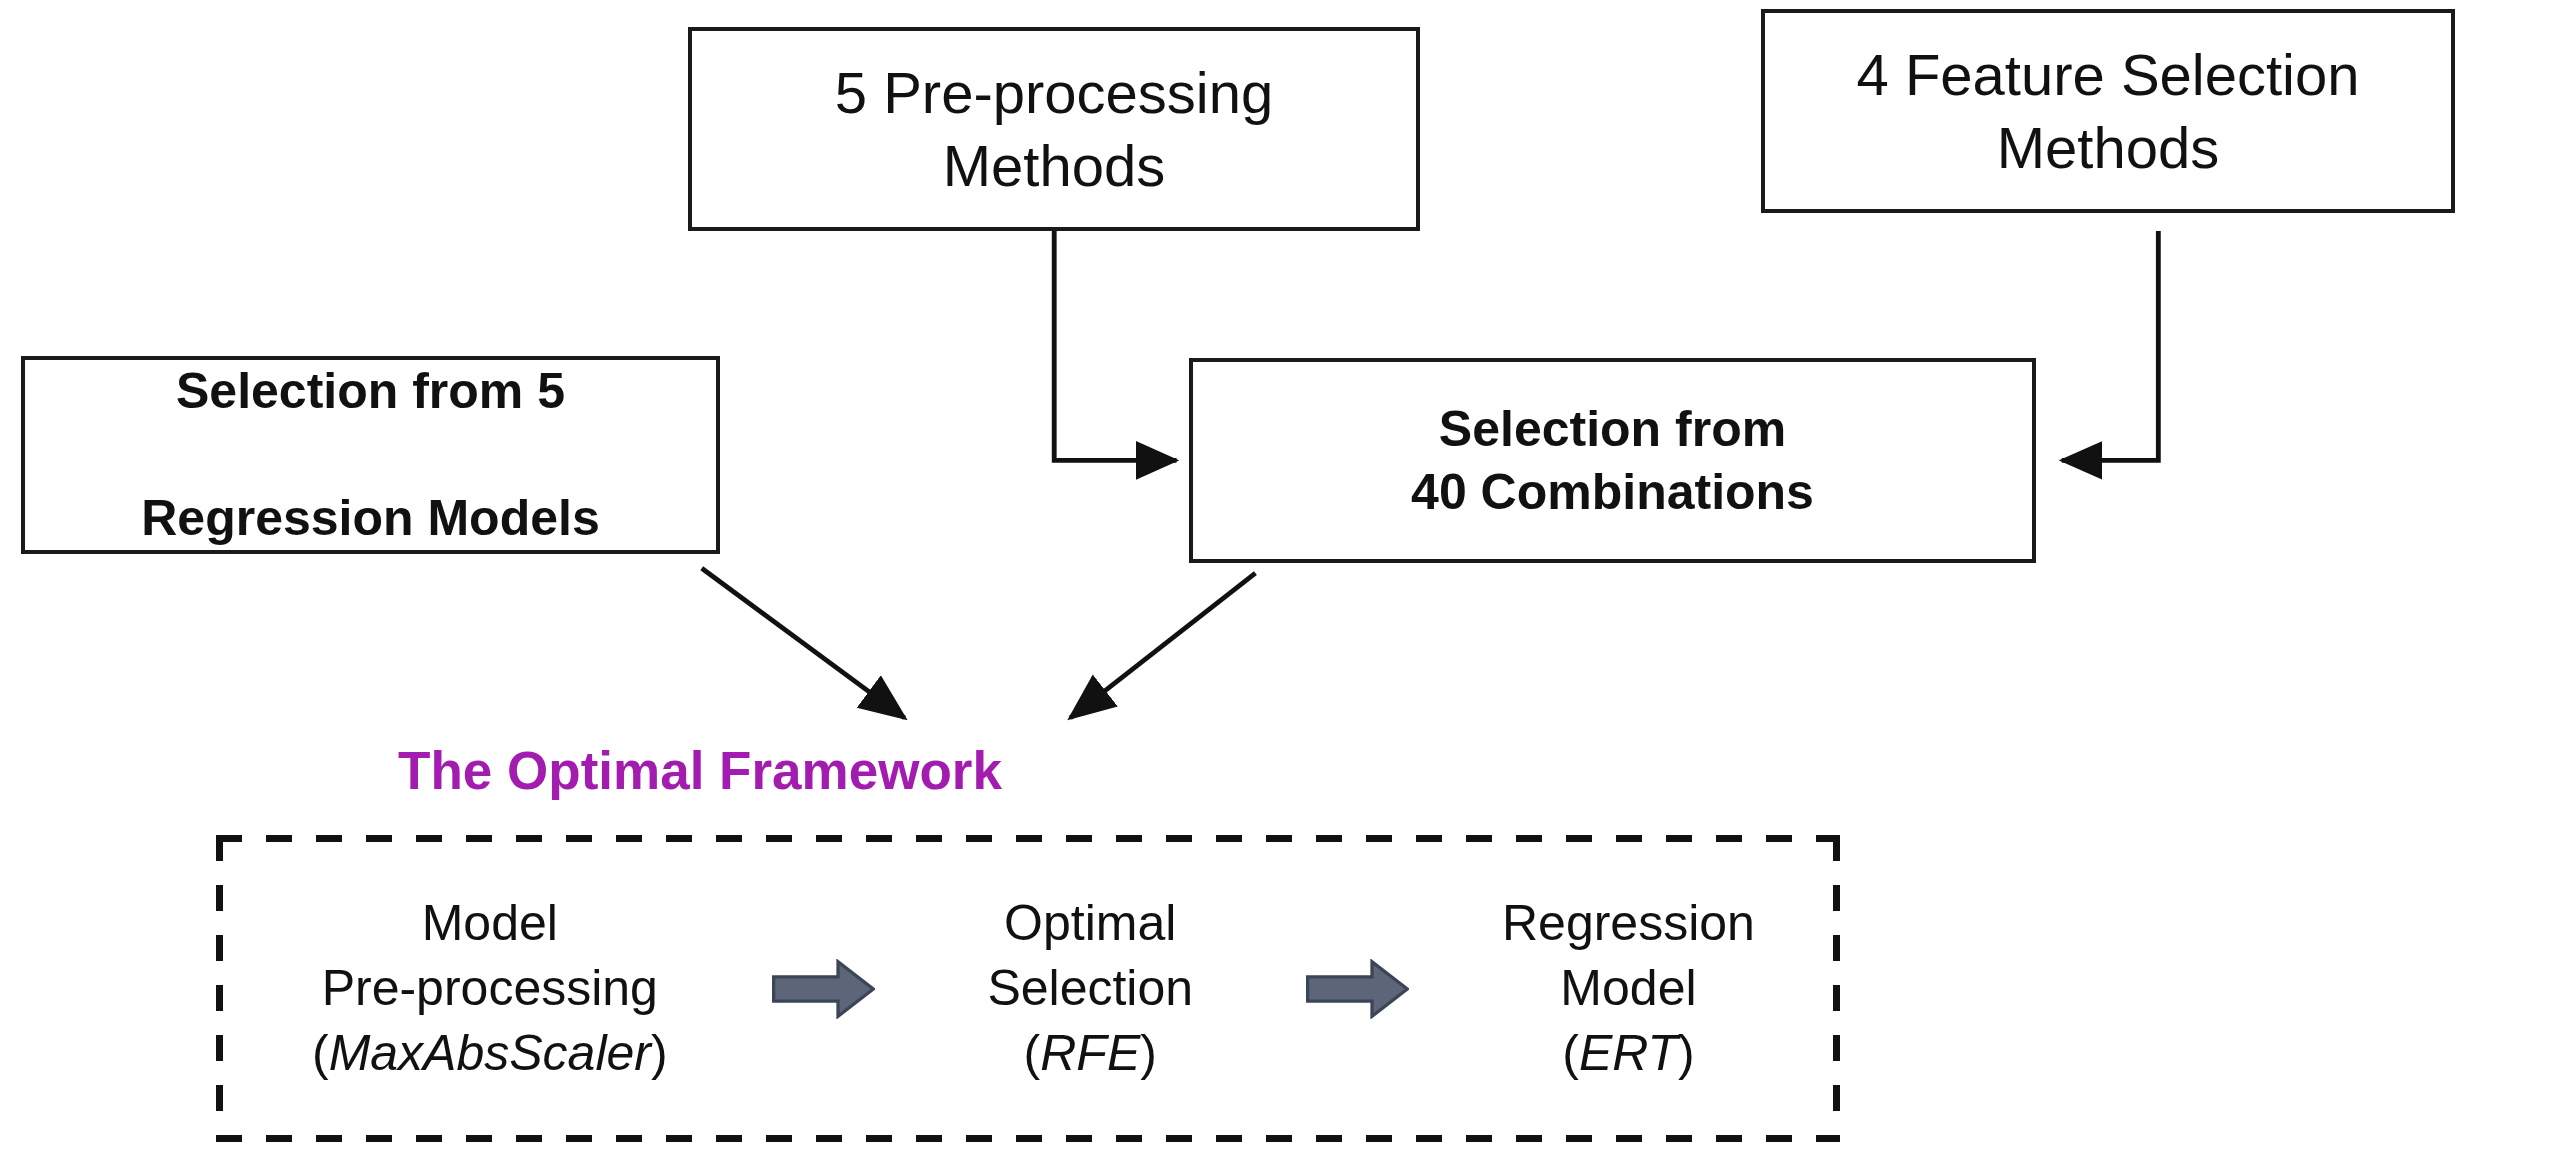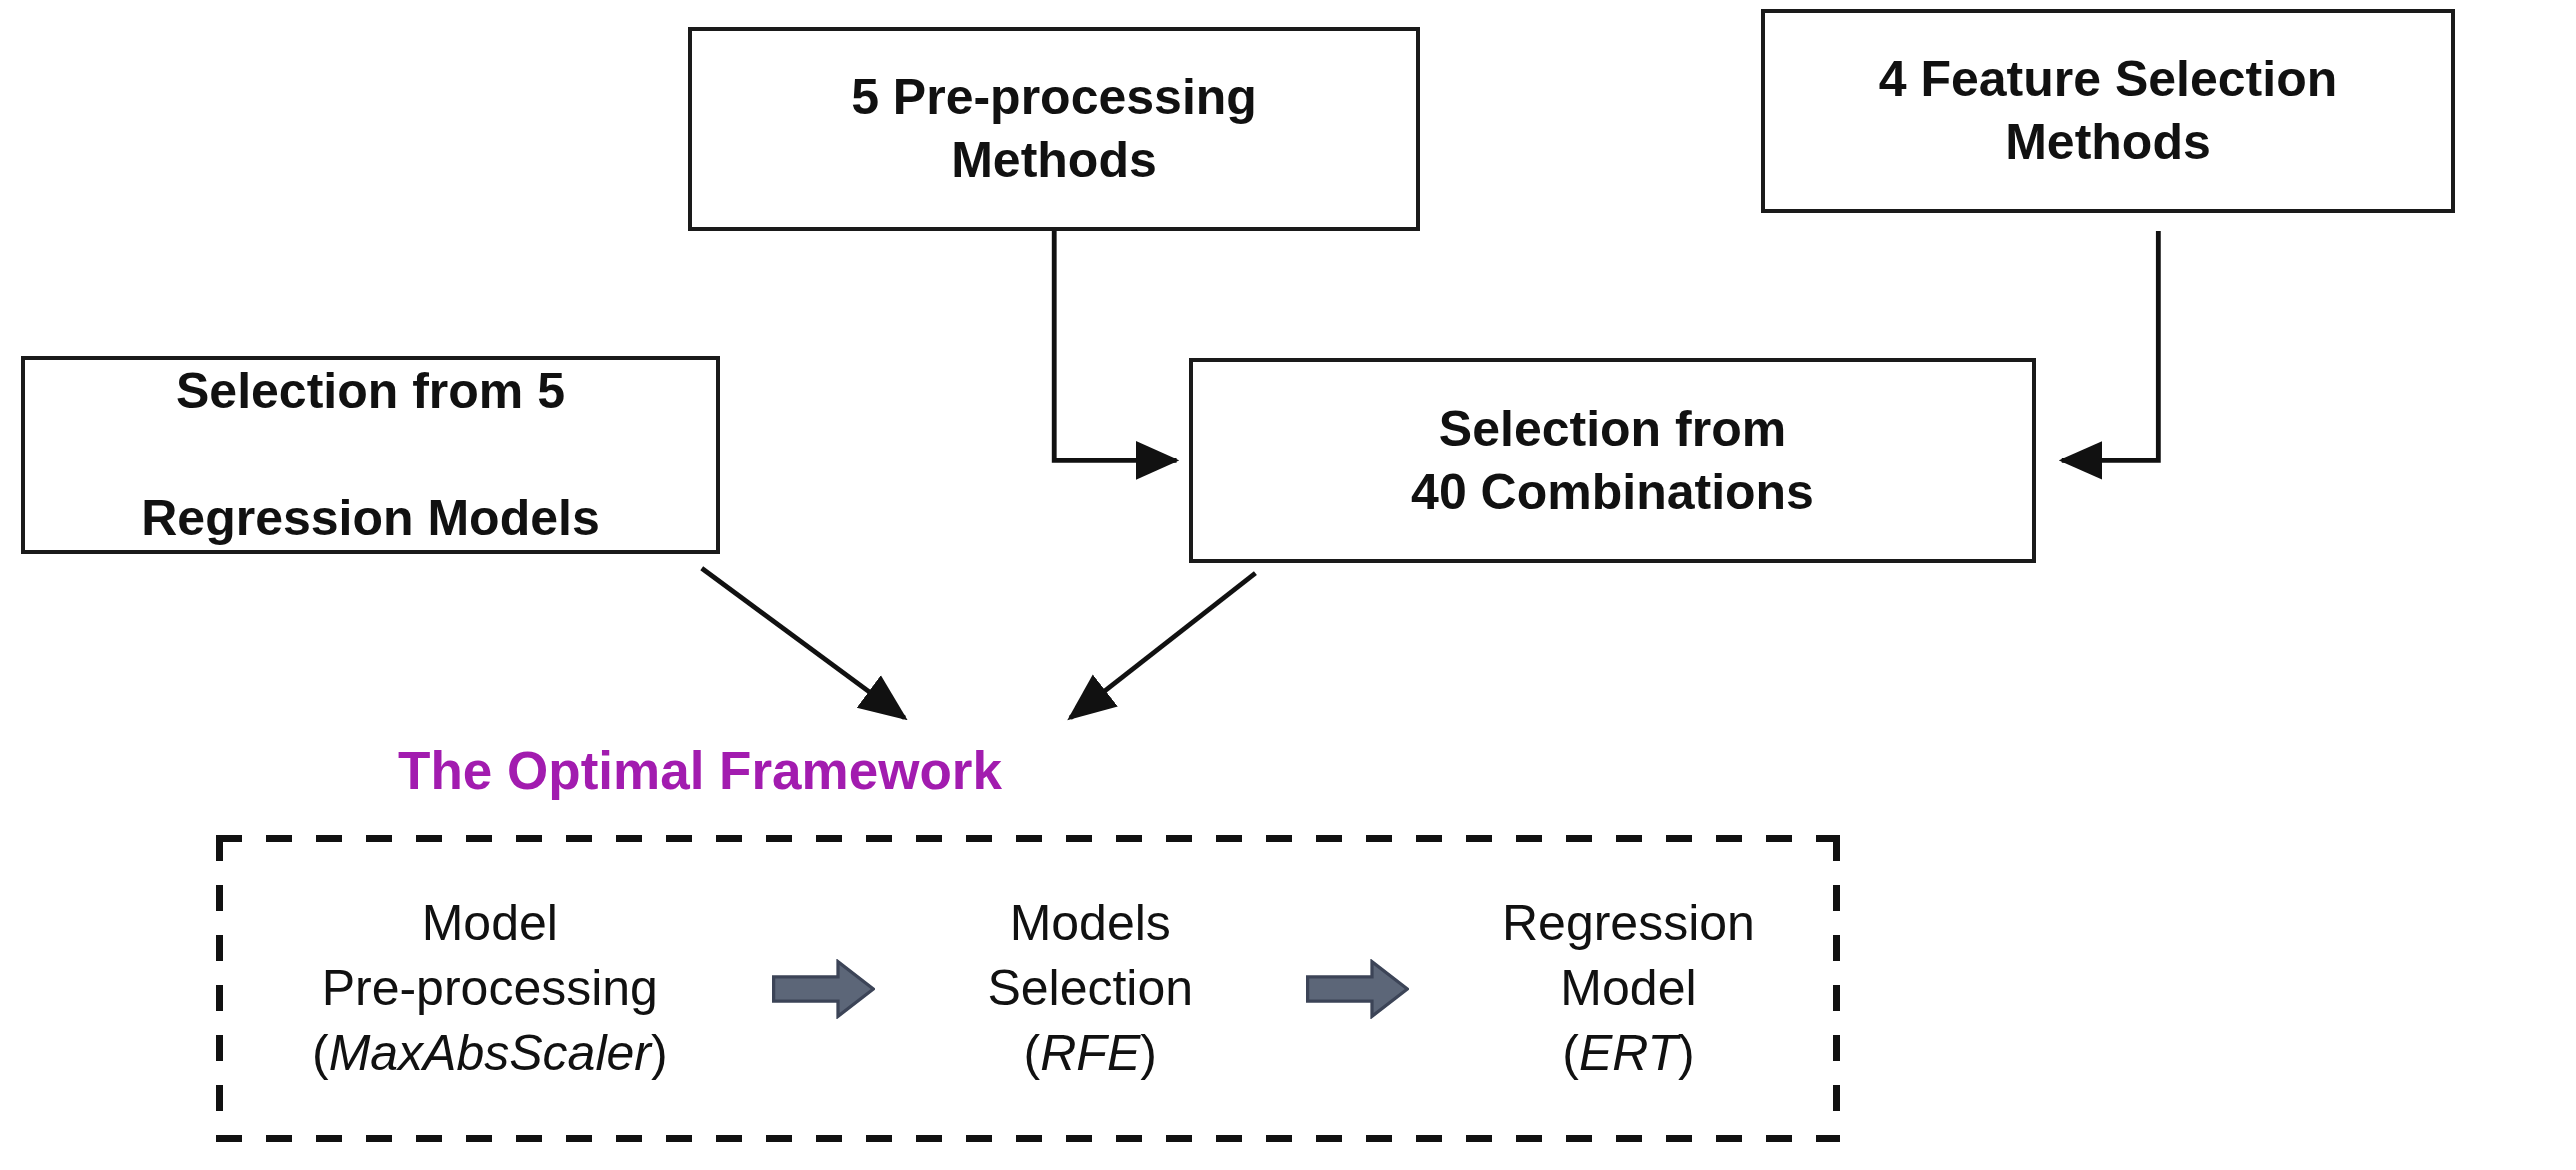--- a/index.html
+++ b/index.html
@@ -35,21 +35,21 @@
     align-items: center;
     justify-content: center;
     text-align: center;
     color: #111111;
     line-height: 1.26;
   }
   .node .line {
     display: block;
     white-space: nowrap;
   }
-  .node.regular { font-weight: 700; font-size: 50px; letter-spacing: 0px; }
+  .node.regular { font-weight: 400; font-size: 58px; letter-spacing: 0px; }
   .node.bold    { font-weight: 700; font-size: 50px; letter-spacing: 0px; }
 
   #node-preprocessing { left: 688px;  top: 26.6px;   width: 732px;  height: 204px; }
   #node-featureselect { left: 1761px; top: 9px;   width: 694px;  height: 204px; }
   #node-regression    { left: 21px;   top: 356px;  width: 699px;  height: 198px; justify-content: space-between; }
   #node-combinations  { left: 1189px; top: 358px;  width: 847px; height: 205px; }
 
   
   #framework-title {
     position: absolute;
@@ -200,21 +200,21 @@
         <span class="line">Model</span>
         <span class="line">Pre-processing</span>
         <span class="line"><span>(</span><span class="code">MaxAbsScaler</span><span>)</span></span>
       </div>
 
       <svg class="block-arrow" viewBox="0 0 128 74" xmlns="http://www.w3.org/2000/svg">
         <path d="M2,22 L82,22 L82,3 L126,37 L82,71 L82,52 L2,52 Z" fill="#5c6678" stroke="#3c4457" stroke-width="4" stroke-linejoin="miter"></path>
       </svg>
 
       <div class="stage" id="stage-featureselection">
-        <span class="line">Models</span>
+        <span class="line">Optimal</span>
         <span class="line">Selection</span>
         <span class="line"><span>(</span><span class="code">RFE</span><span>)</span></span>
       </div>
 
       <svg class="block-arrow" viewBox="0 0 128 74" xmlns="http://www.w3.org/2000/svg">
         <path d="M2,22 L82,22 L82,3 L126,37 L82,71 L82,52 L2,52 Z" fill="#5c6678" stroke="#3c4457" stroke-width="4" stroke-linejoin="miter"></path>
       </svg>
 
       <div class="stage" id="stage-regressionmodel">
         <span class="line">Regression</span>

